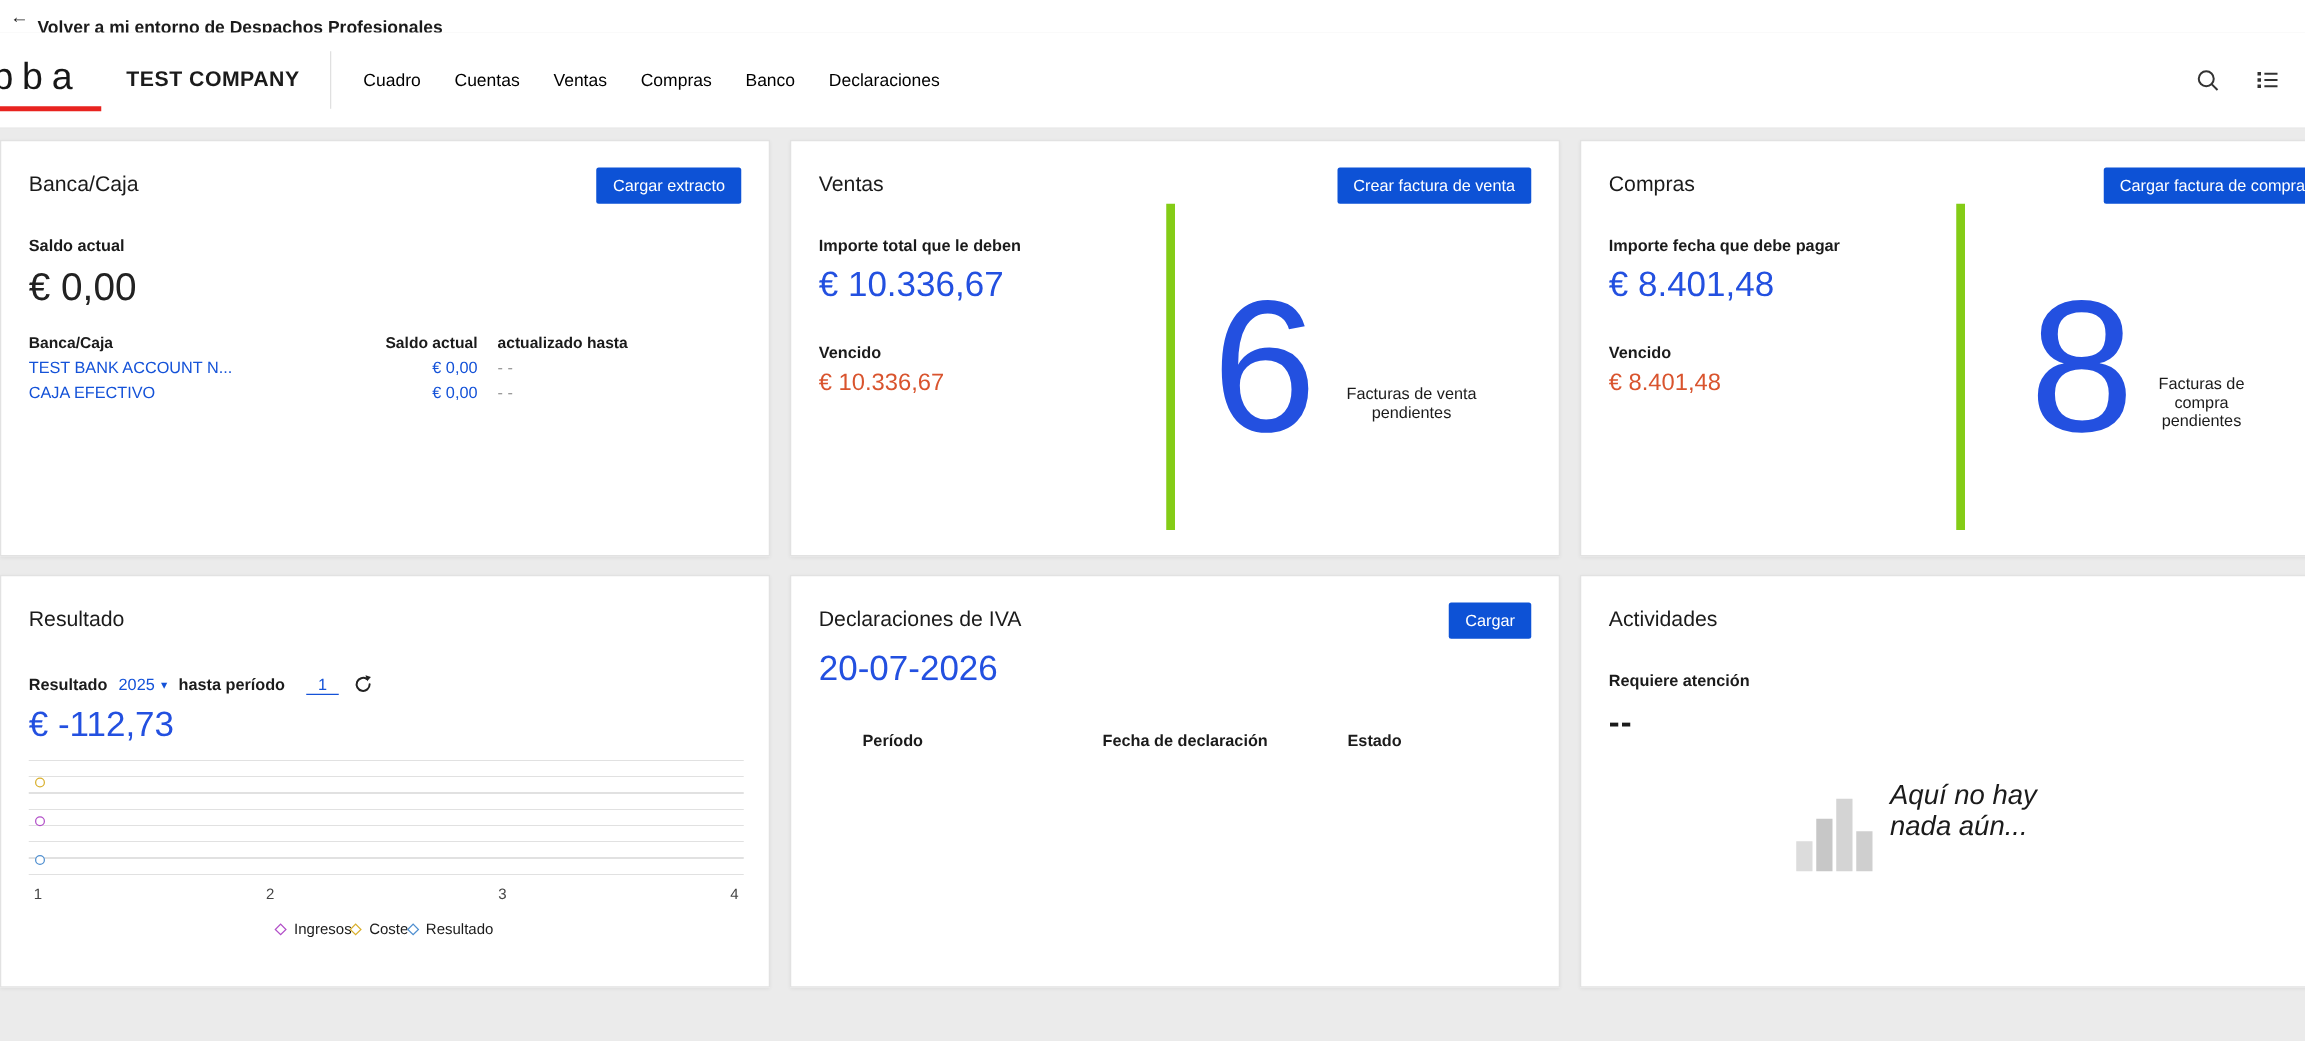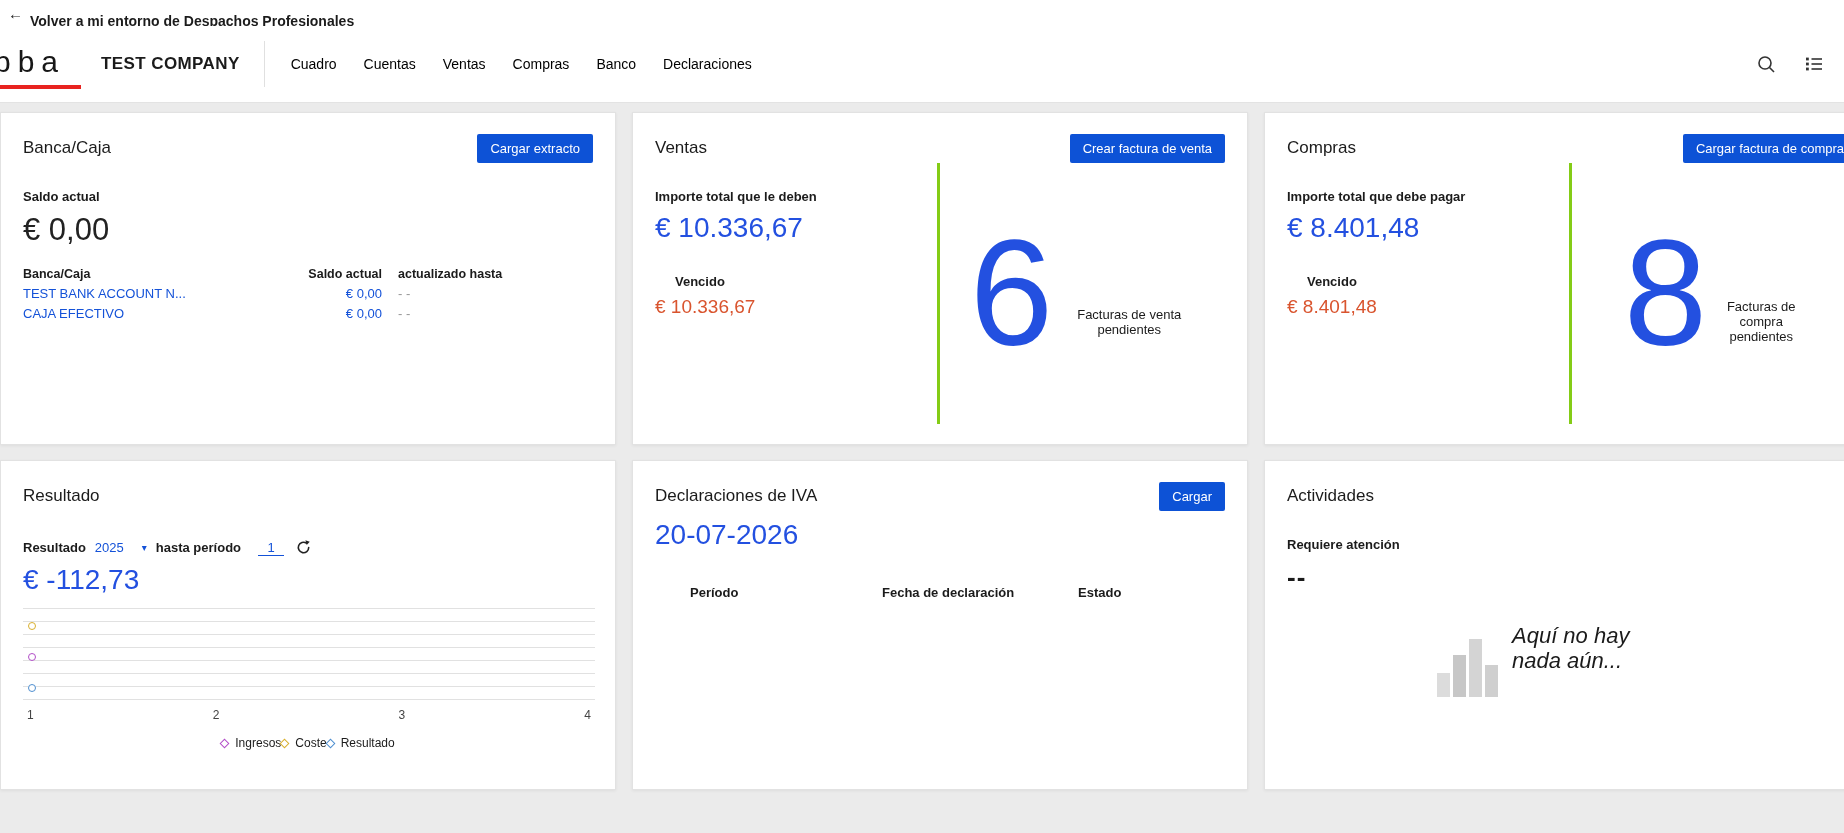--- a/index.html
+++ b/index.html
@@ -48,47 +48,47 @@
   .row1 .card { height: 333px; }
   .row2 .card { height: 330px; }
   .card-head { display: flex; justify-content: space-between; align-items: center; min-height: 30px; }
   .card-title { font-size: 17px; font-weight: 500; color: #1b1b1b; }
   .btn {
     background: #0d52d6; color: #fff; border: none; border-radius: 2px;
     font-family: "Liberation Sans", sans-serif;
     font-size: 13px; font-weight: 500; padding: 7px 13px; cursor: pointer; white-space: nowrap;
   }
   .mini-label { font-size: 13px; font-weight: 700; margin-top: 26px; }
-  .mini-label.tight { margin-top: 30px; margin-left: 20px; }
+  .mini-label.tight { margin-top: 30px; }
   .big-dark { font-size: 31px; color: #222; margin-top: 8px; }
   .big-blue { font-size: 28px; color: #2350e0; margin-top: 8px; }
   .vencido-value { font-size: 19px; color: #d9542e; margin-top: 7px; }
   
   .bank-table { margin-top: 16px; width: 500px; font-size: 13px; }
   .bt-row {
     display: grid; grid-template-columns: 1fr 105px 125px; column-gap: 16px;
     padding: 2.5px 0; align-items: baseline;
   }
   .bt-head span { font-weight: 700; font-size: 12.5px; }
   .col-r { text-align: right; }
   .bank-link { color: #1452d8; cursor: pointer; text-decoration: none; }
   .blue-val { color: #1452d8; }
   .dim { color: #979797; }
   
   .split { display: flex; flex: 1; margin-top: 0; }
-  .split-left { width: 285px; border-right: 3px solid #84cc16; }
+  .split-left { width: 285px; border-right: 7px solid #84cc16; }
   .split-right { flex: 1; display: flex; align-items: center; justify-content: center; gap: 10px; }
   .giant { font-size: 150px; line-height: .9; color: #2350e0; }
   .count-caption { font-size: 13px; text-align: center; transform: translateY(28px); }
   .caption-ventas { width: 132px; }
   .caption-compras { width: 88px; }
   
   .controls { display: flex; align-items: center; gap: 9px; margin-top: 28px; font-size: 13px; }
   .controls .clabel { font-weight: 700; }
-  .year-select { color: #1452d8; cursor: pointer; display: flex; align-items: center; gap: 18px; }
+  .year-select { color: #1452d8; cursor: pointer; display: flex; align-items: center; gap: 5px; }
   .caret { font-size: 10px; }
   .period-input {
     width: 26px; border: none; border-bottom: 1px solid #1452d8; color: #1452d8;
     font-family: "Liberation Sans", sans-serif; font-size: 13px; text-align: center;
     background: transparent; outline: none; margin-left: 8px;
   }
   .refresh-btn { cursor: pointer; display: flex; align-items: center; margin-left: 2px; }
   .chart {
     position: relative; height: 94px; width: 572px; margin-top: 12px;
     background: repeating-linear-gradient(to bottom, #e1e1e1 0, #e1e1e1 1px, transparent 1px, transparent 13px);
@@ -221,21 +221,21 @@
       </div>
     </section>
 
     <section class="card">
       <div class="card-head">
         <h2 class="card-title">Compras</h2>
         <button class="btn">Cargar factura de compra</button>
       </div>
       <div class="split">
         <div class="split-left">
-          <div class="mini-label">Importe total que debe pagar</div>
+          <div class="mini-label">Importe fecha que debe pagar</div>
           <div class="big-blue">€ 8.401,48</div>
           <div class="mini-label tight">Vencido</div>
           <div class="vencido-value">€ 8.401,48</div>
         </div>
         <div class="split-right">
           <span class="giant">8</span>
           <span class="count-caption caption-compras">Facturas de compra pendientes</span>
         </div>
       </div>
     </section>

